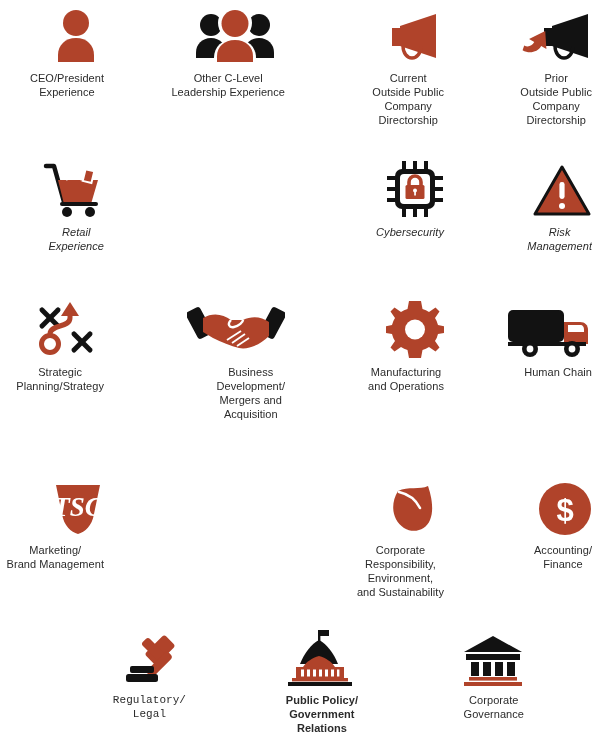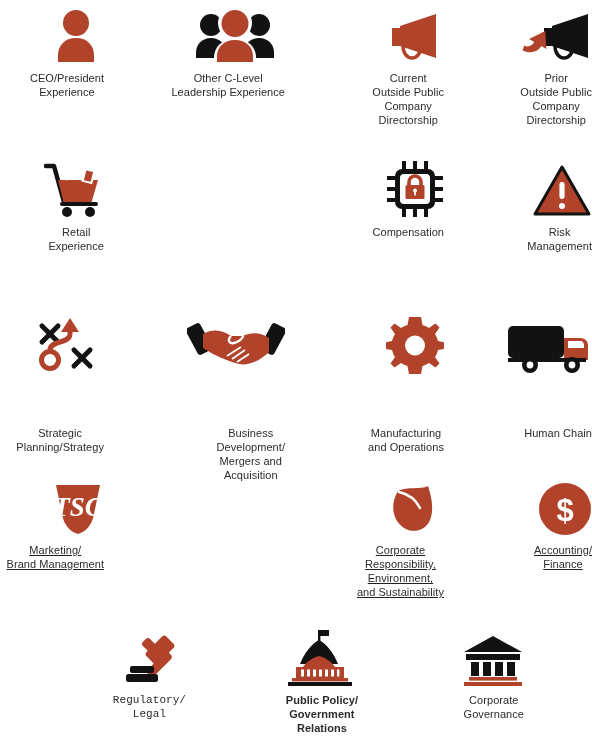--- a/index.html
+++ b/index.html
@@ -26,23 +26,23 @@
   
   .c0{left:0;width:104px;}
   .c1{left:145px;width:140px;}
   .c2{left:316px;width:128px;}
   .c3{left:487px;width:105px;}
   
   .b0{left:74px;width:112px;font-family:Liberation Mono, monospace;}
   .b1{left:238px;width:120px;font-weight:bold;}
   .b2{left:408px;width:116px;}
   .r0{top:6px;}
-  .r1{top:160px;}
-  .r2{top:316px;gap:45px;}
-  .r3{top:478px;text-decoration:underline;}
+  .r1{top:160px;font-style:italic;}
+  .r2{top:300px;}
+  .r3{top:478px;}
   .r4{top:628px;}
 </style>
 </head>
 <body>
 
 <div class="grid">
 
   <div class="cell c0 r0">
     <div class="icon-wrap">
       <svg width="56" height="56" viewBox="0 0 56 56">
@@ -141,21 +141,21 @@
           <line x1="47" y1="40" x2="57" y2="40"></line>
         </g>
         <rect x="9" y="9" width="40" height="40" rx="7" fill="#121212"></rect>
         <rect x="14" y="14" width="30" height="30" rx="4" fill="#ffffff"></rect>
         <path d="M23 26v-4a6 6 0 0 1 12 0v4" fill="none" stroke="#B0432A" stroke-width="3.6"></path>
         <rect x="19.5" y="25" width="19" height="14" rx="1.5" fill="#B0432A"></rect>
         <circle cx="29" cy="30.5" r="2" fill="#ffffff"></circle>
         <rect x="28.2" y="30.5" width="1.7" height="5" fill="#ffffff"></rect>
       </svg>
     </div>
-    <div class="label">Compensation</div>
+    <div class="label">Cybersecurity</div>
   </div>
 
   <div class="cell c3 r1">
     <div class="icon-wrap">
       <svg width="60" height="54" viewBox="0 0 60 54">
         <path d="M30 3 L57 50 L3 50 Z" fill="#B0432A" stroke="#121212" stroke-width="3" stroke-linejoin="round"></path>
         <rect x="27.4" y="18" width="5.2" height="17" rx="2.4" fill="#ffffff"></rect>
         <circle cx="30" cy="42" r="3" fill="#ffffff"></circle>
       </svg>
     </div>

